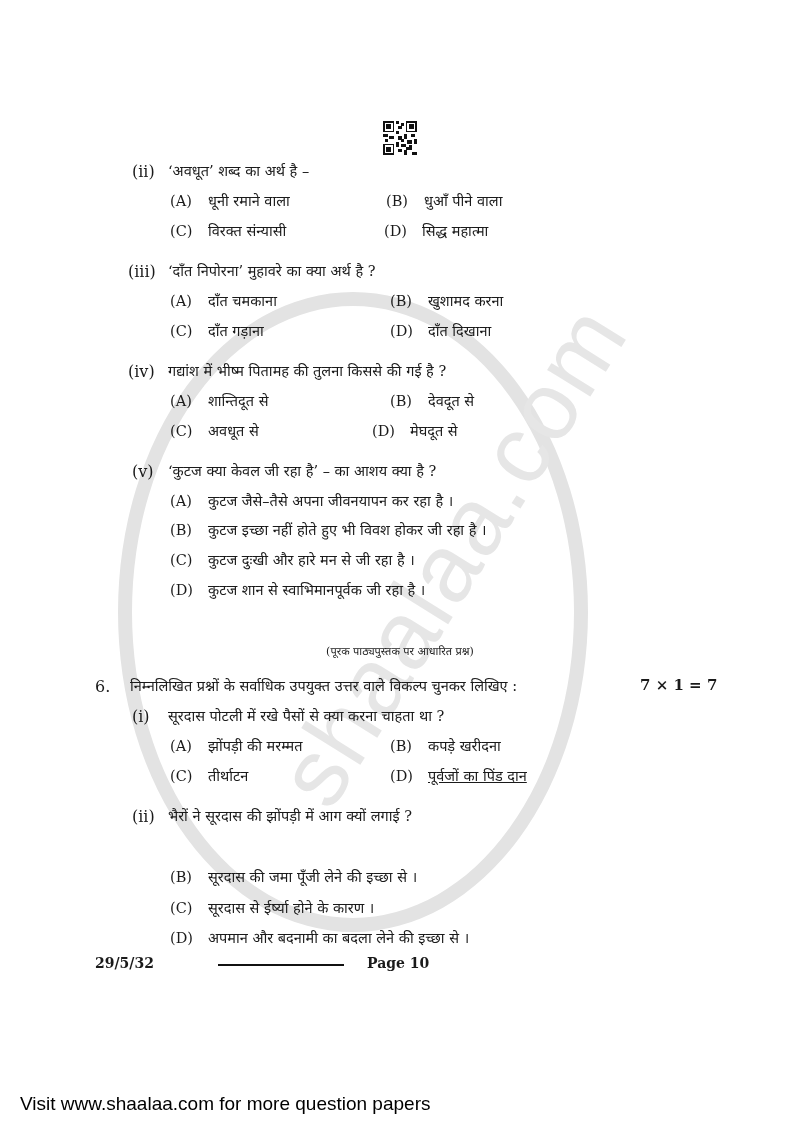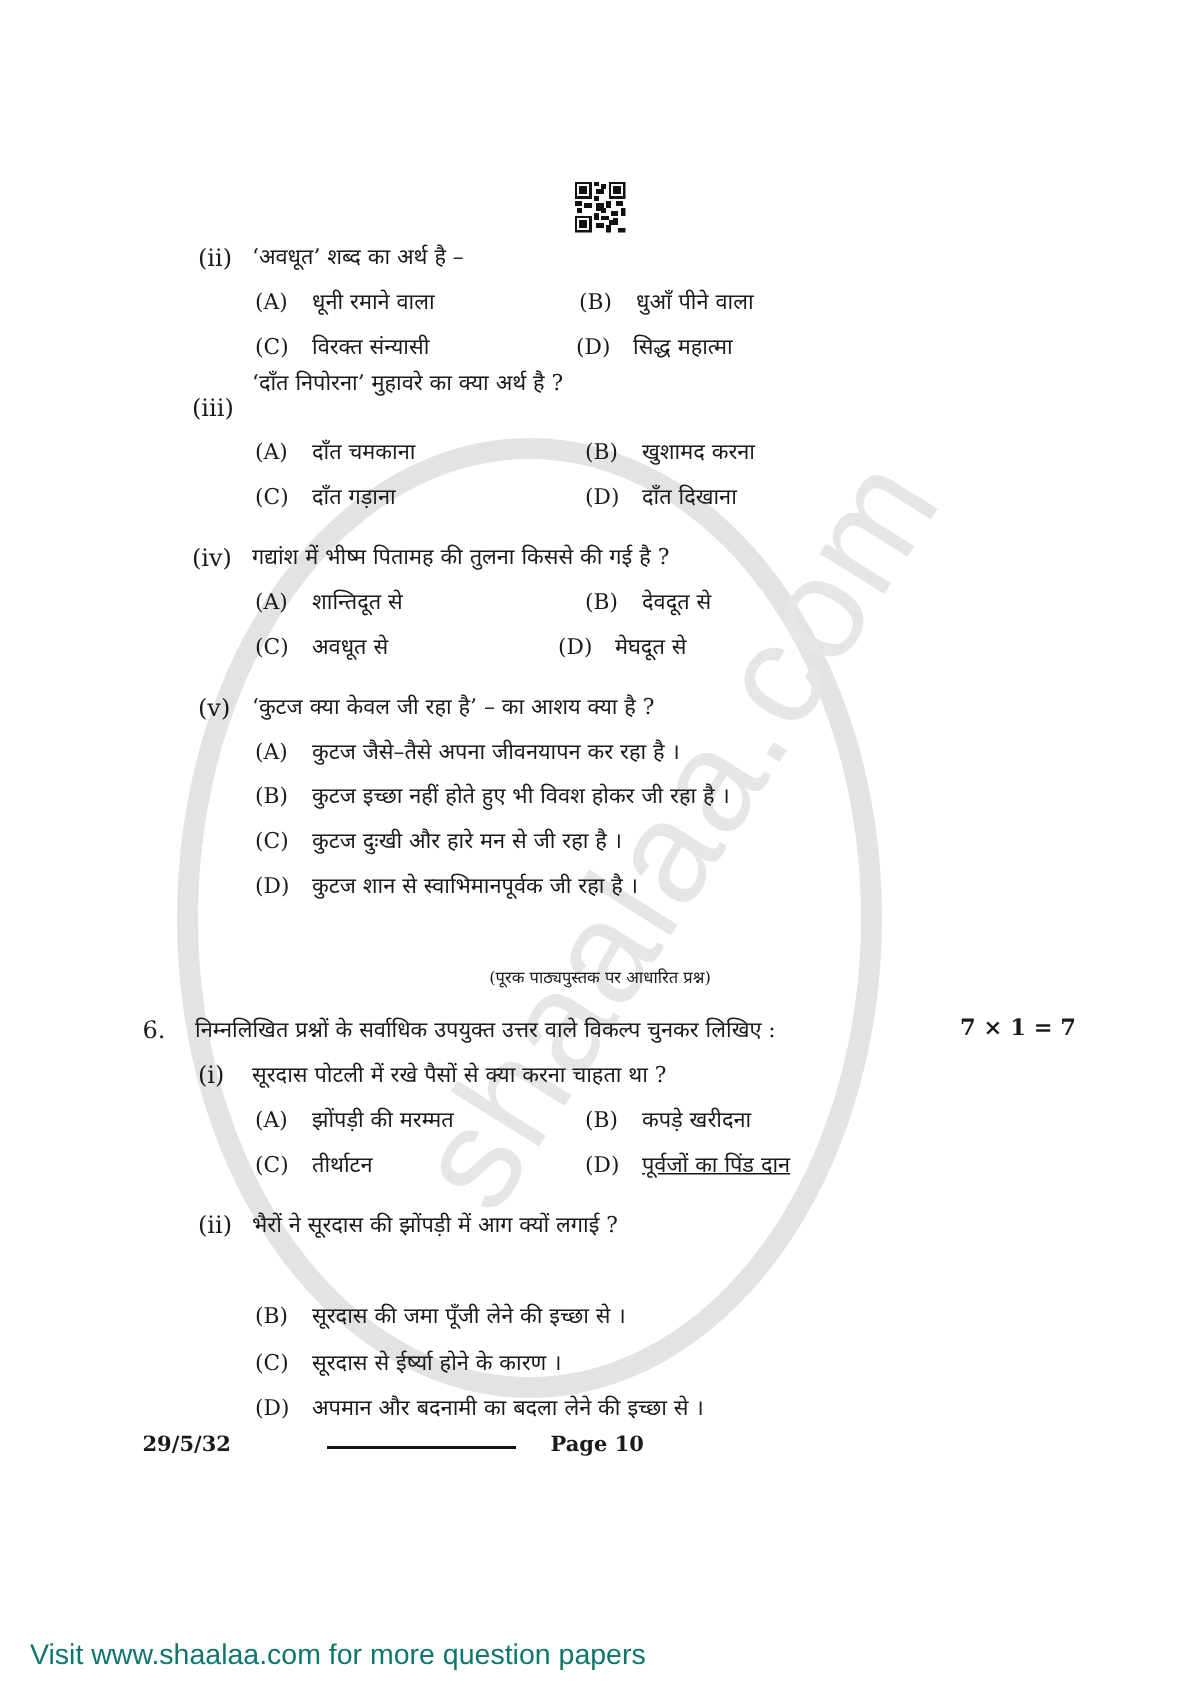--- a/index.html
+++ b/index.html
@@ -20,21 +20,21 @@
   .qr { position: absolute; left: 383px; top: 121px; width: 34px; height: 34px; z-index: 1; }
   .q { position: absolute; font-size: 14.5px; z-index: 1; white-space: nowrap; }
   .num { position: absolute; font-size: 16px; z-index: 1; }
   .opt { position: absolute; font-size: 14.5px; z-index: 1; white-space: nowrap; }
   .opt .lbl { display: inline-block; width: 38px; }
   .section-title { position: absolute; left: 0; width: 800px; top: 643px; text-align: center; font-size: 11px; font-weight: normal; z-index: 1; }
   .marks { position: absolute; left: 640px; top: 676px; font-size: 15px; font-weight: bold; z-index: 1; }
   .footer-code { position: absolute; left: 95px; top: 955px; font-size: 14px; font-weight: bold; z-index: 1; }
   .footer-rule { position: absolute; left: 218px; top: 964px; width: 126px; height: 2px; background: #111; z-index: 1; }
   .footer-page { position: absolute; left: 367px; top: 955px; font-size: 14px; font-weight: bold; z-index: 1; }
-  .visit { position: absolute; left: 20px; top: 1093px; font-family: "Liberation Sans", sans-serif; font-size: 19px; color: #0f766e; z-index: 1; }
+  .visit { position: absolute; left: 20px; top: 1093px; font-family: "Liberation Sans", sans-serif; font-size: 19px; color: #000000; z-index: 1; }
 </style>
 </head>
 <body>
 
 <div class="page">
 
   <div class="watermark-ellipse"></div>
   <div class="watermark-text">shaalaa.com</div>
 
   <svg class="qr" viewBox="0 0 21 21" shape-rendering="crispEdges">
@@ -70,21 +70,21 @@
   </svg>
 
   <div class="num" style="left:132px; top:162px;">(ii)</div>
   <div class="q" style="left:168px; top:160px;">‘अवधूत’ शब्द का अर्थ है –</div>
   <div class="opt" style="left:170px; top:190px;"><span class="lbl">(A)</span><span>धूनी रमाने वाला</span></div>
   <div class="opt" style="left:386px; top:190px;"><span class="lbl">(B)</span><span>धुआँ पीने वाला</span></div>
   <div class="opt" style="left:170px; top:220px;"><span class="lbl">(C)</span><span>विरक्त संन्यासी</span></div>
   <div class="opt" style="left:374px; top:220px;margin-left:10px;"><span class="lbl">(D)</span><span>सिद्ध महात्मा</span></div>
 
   <div class="num" style="left:128px; top:262px;">(iii)</div>
-  <div class="q" style="left:168px; top:244px;text-align:center;">‘दाँत निपोरना’ मुहावरे का क्या अर्थ है ?</div>
+  <div class="q" style="left:168px; top:260px;text-align:center;">‘दाँत निपोरना’ मुहावरे का क्या अर्थ है ?</div>
   <div class="opt" style="left:170px; top:290px;"><span class="lbl">(A)</span><span>दाँत चमकाना</span></div>
   <div class="opt" style="left:390px; top:290px;"><span class="lbl">(B)</span><span>खुशामद करना</span></div>
   <div class="opt" style="left:170px; top:320px;"><span class="lbl">(C)</span><span>दाँत गड़ाना</span></div>
   <div class="opt" style="left:390px; top:320px;"><span class="lbl">(D)</span><span>दाँत दिखाना</span></div>
 
   <div class="num" style="left:128px; top:362px;">(iv)</div>
   <div class="q" style="left:168px; top:360px;">गद्यांश में भीष्म पितामह की तुलना किससे की गई है ?</div>
   <div class="opt" style="left:170px; top:390px;"><span class="lbl">(A)</span><span>शान्तिदूत से</span></div>
   <div class="opt" style="left:390px; top:390px;"><span class="lbl">(B)</span><span>देवदूत से</span></div>
   <div class="opt" style="left:170px; top:420px;"><span class="lbl">(C)</span><span>अवधूत से</span></div>

